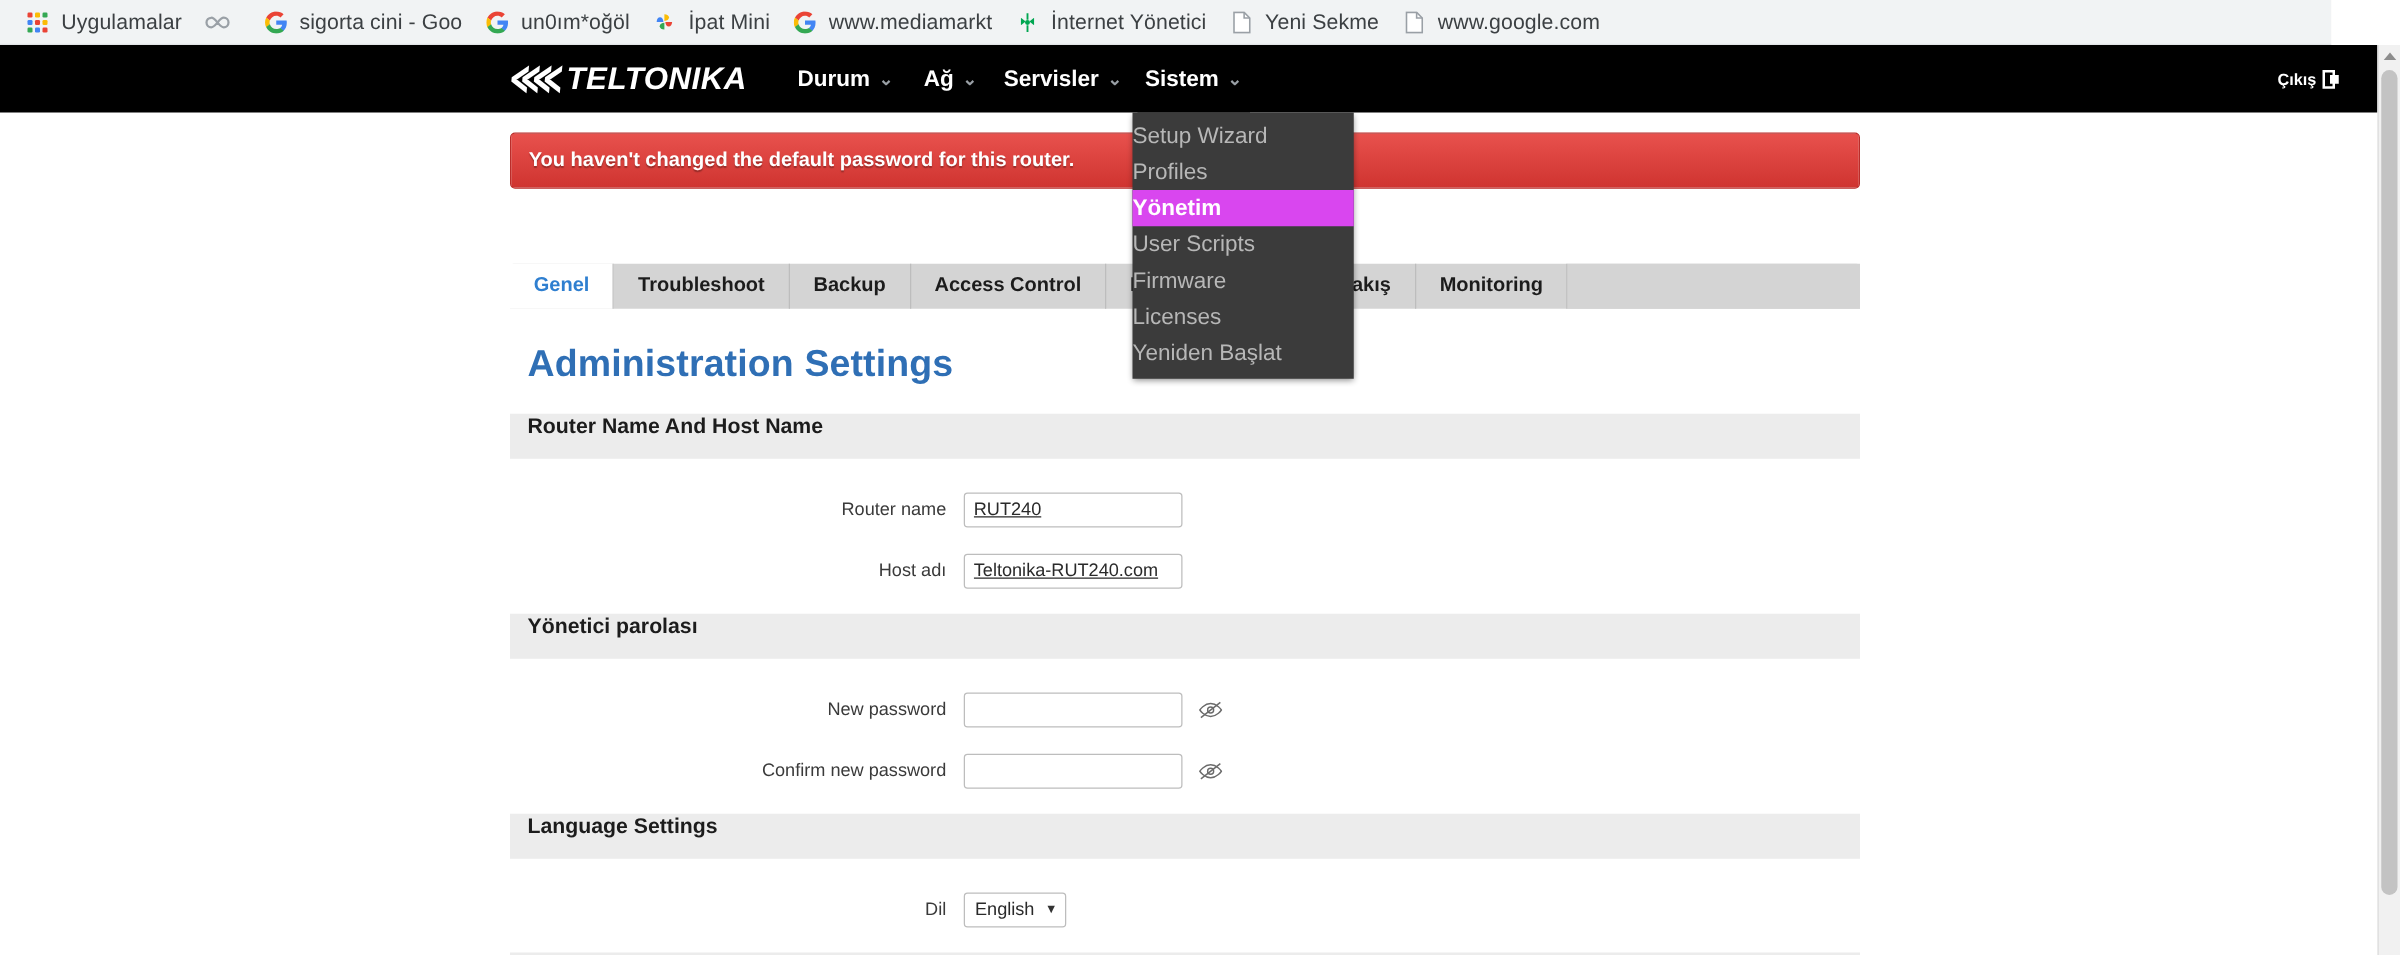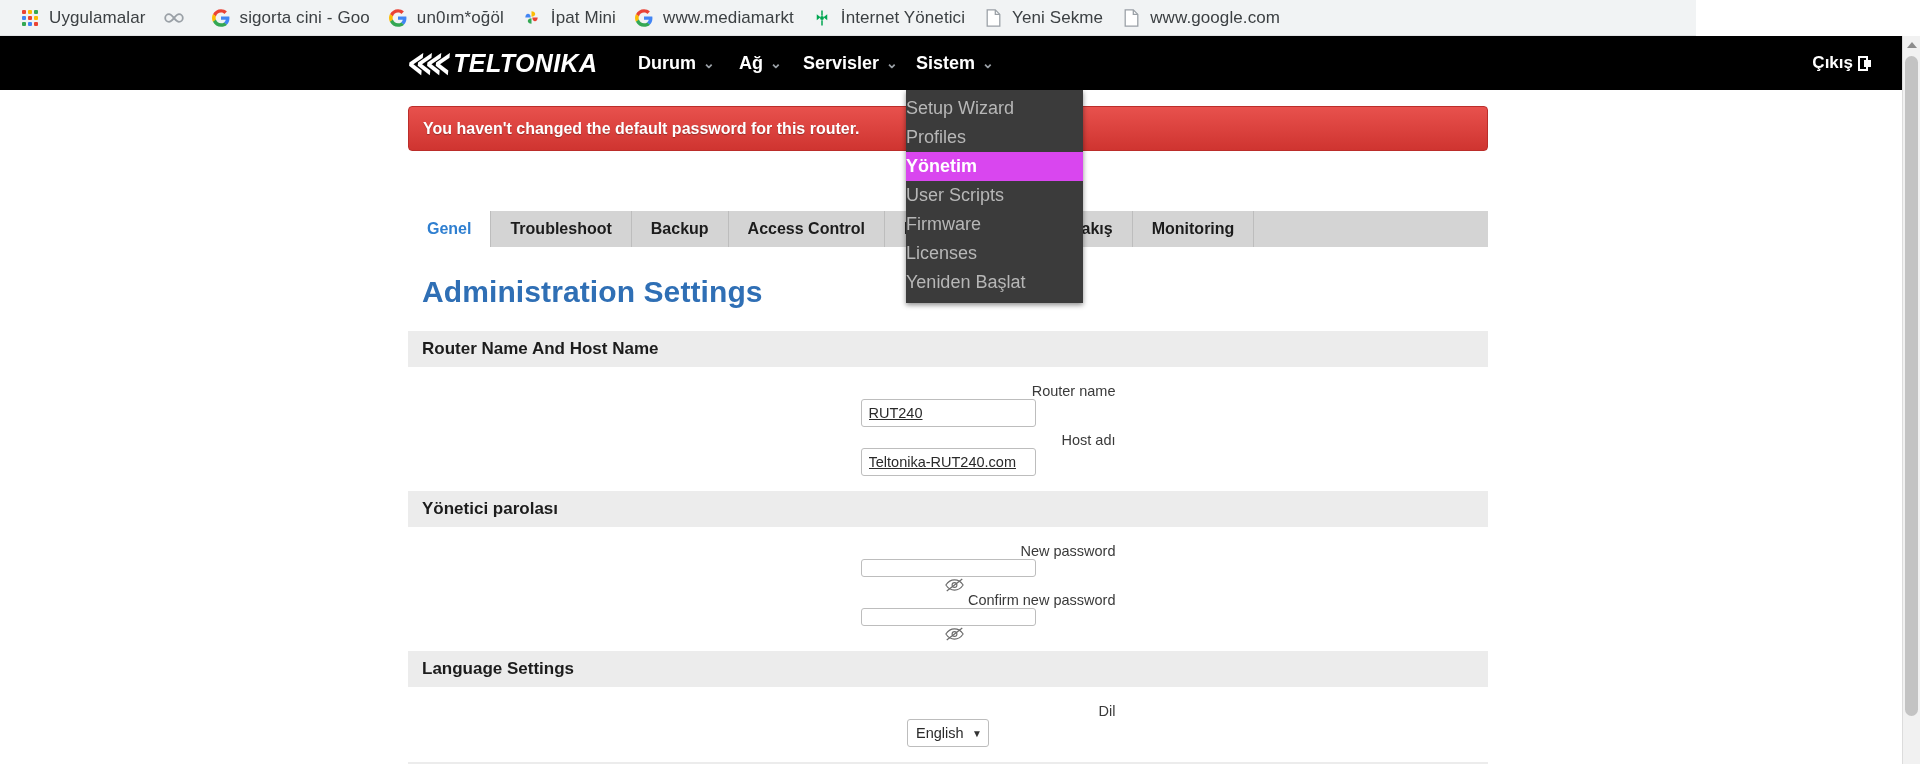--- a/index.html
+++ b/index.html
@@ -7,21 +7,21 @@
     margin: 0; padding: 0;
     width: 1920px; height: 764px;
     overflow: hidden;
     background: #ffffff;
     font-family: "Liberation Sans", sans-serif;
   }
 
   
   #bookmark-bar {
     position: absolute; top: 0; left: 0;
-    width: 1696px; height: 36px;
+    width: 1865px; height: 36px;
     background: #f1f3f4;
     display: flex; align-items: center;
     padding-left: 14px;
     overflow: hidden;
     border-bottom: 1px solid #e2e4e6;
   }
   .bm {
     display: flex; align-items: center;
     flex: 0 0 auto;
     margin-right: 6px;
@@ -95,21 +95,21 @@
     margin-left: 7px;
     color: #9aa0a6;
     font-size: 14px;
     line-height: 1;
   }
   #nav-sistem { background: #000; }
   #logout {
     position: absolute; top: 0; right: 30px;
     height: 54px;
     display: flex; align-items: center;
-    color: #ffffff; font-size: 17px; font-weight: bold;
+    color: #ffffff; font-size: 13px; font-weight: bold;
     cursor: pointer;
   }
   #logout .lg-ico {
     margin-left: 5px;
     position: relative;
     width: 14px; height: 15px;
   }
   #logout .lg-ico .bx {
     position: absolute; left: 0; top: 0;
     width: 10px; height: 15px;
@@ -191,31 +191,30 @@
   #page-title {
     font-size: 30px;
     font-weight: bold;
     color: #2f6fb5;
     padding: 28px 0 22px 14px;
     letter-spacing: .1px;
   }
   .section-header {
     background: #ececec;
     height: 36px;
-    display: flex; align-items: center;
+    display: flex; align-items: flex-start;
     padding-left: 14px;
     font-size: 17px;
     font-weight: bold;
     color: #1c1c1c;
     margin-bottom: 0;
   }
   .form-row {
     display: flex; align-items: center;
     height: 49px;
-    flex-direction: column;
   }
   .form-label {
     width: 363px;
     text-align: right;
     padding-right: 14px;
     font-size: 14.5px;
     color: #3a3a3a;
   }
   .txt {
     width: 175px; height: 28px;

